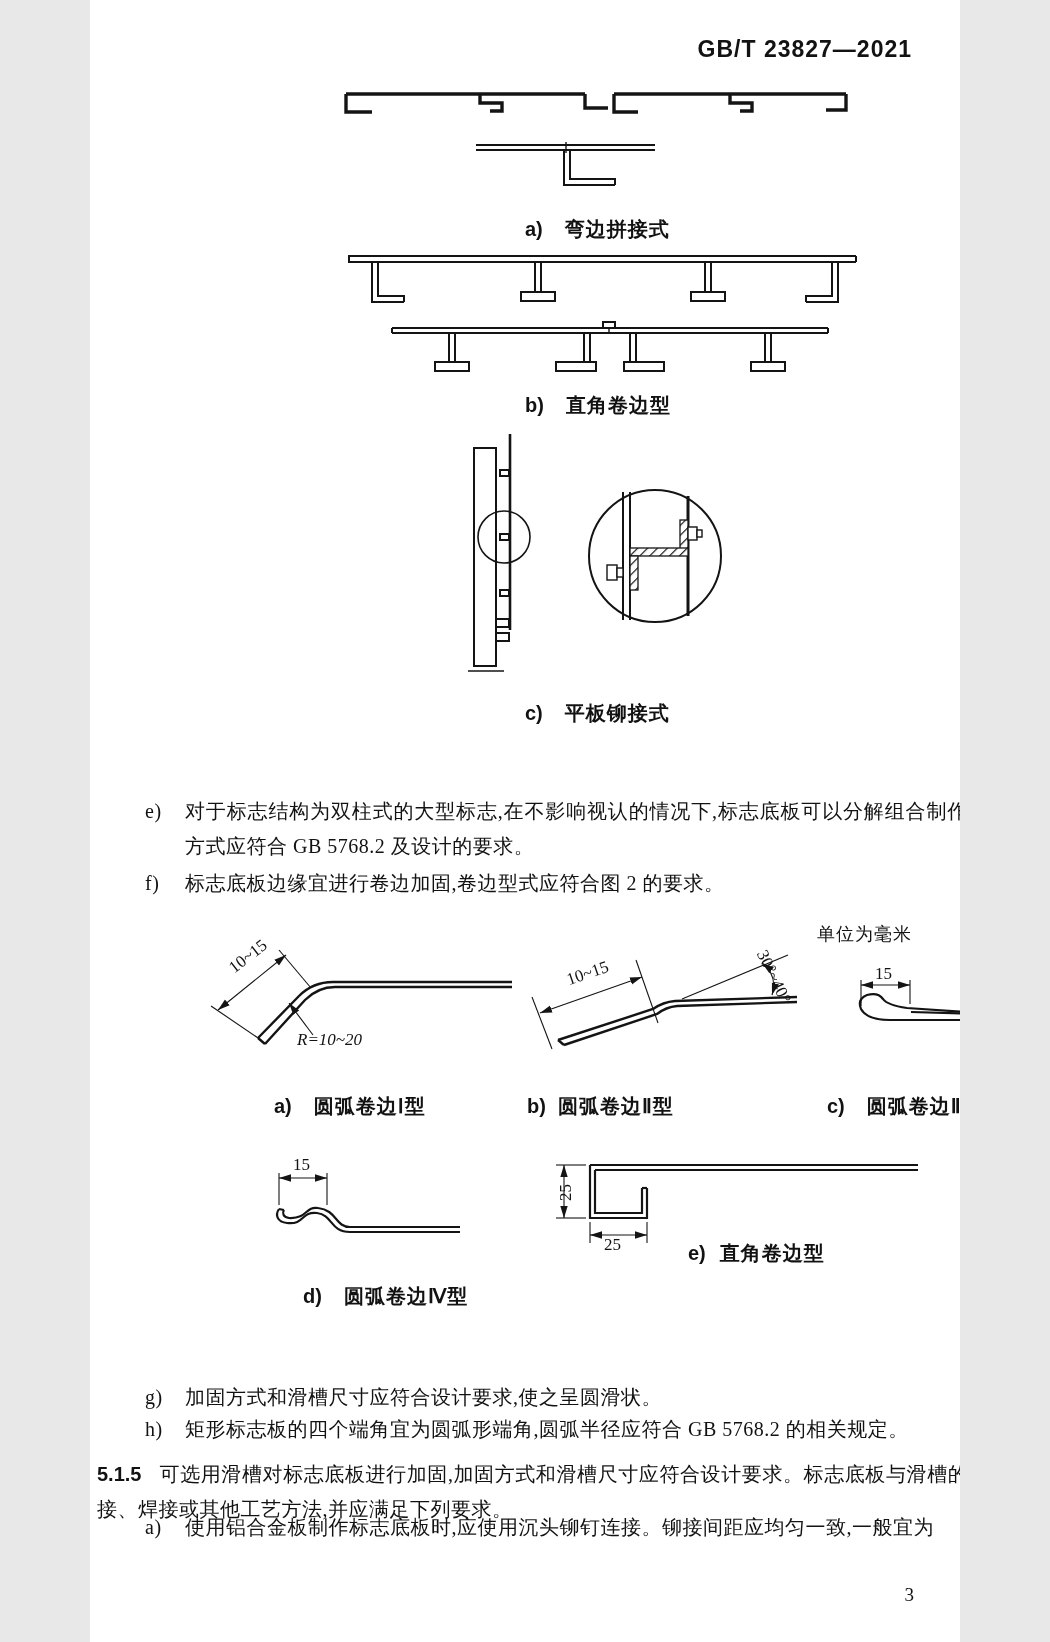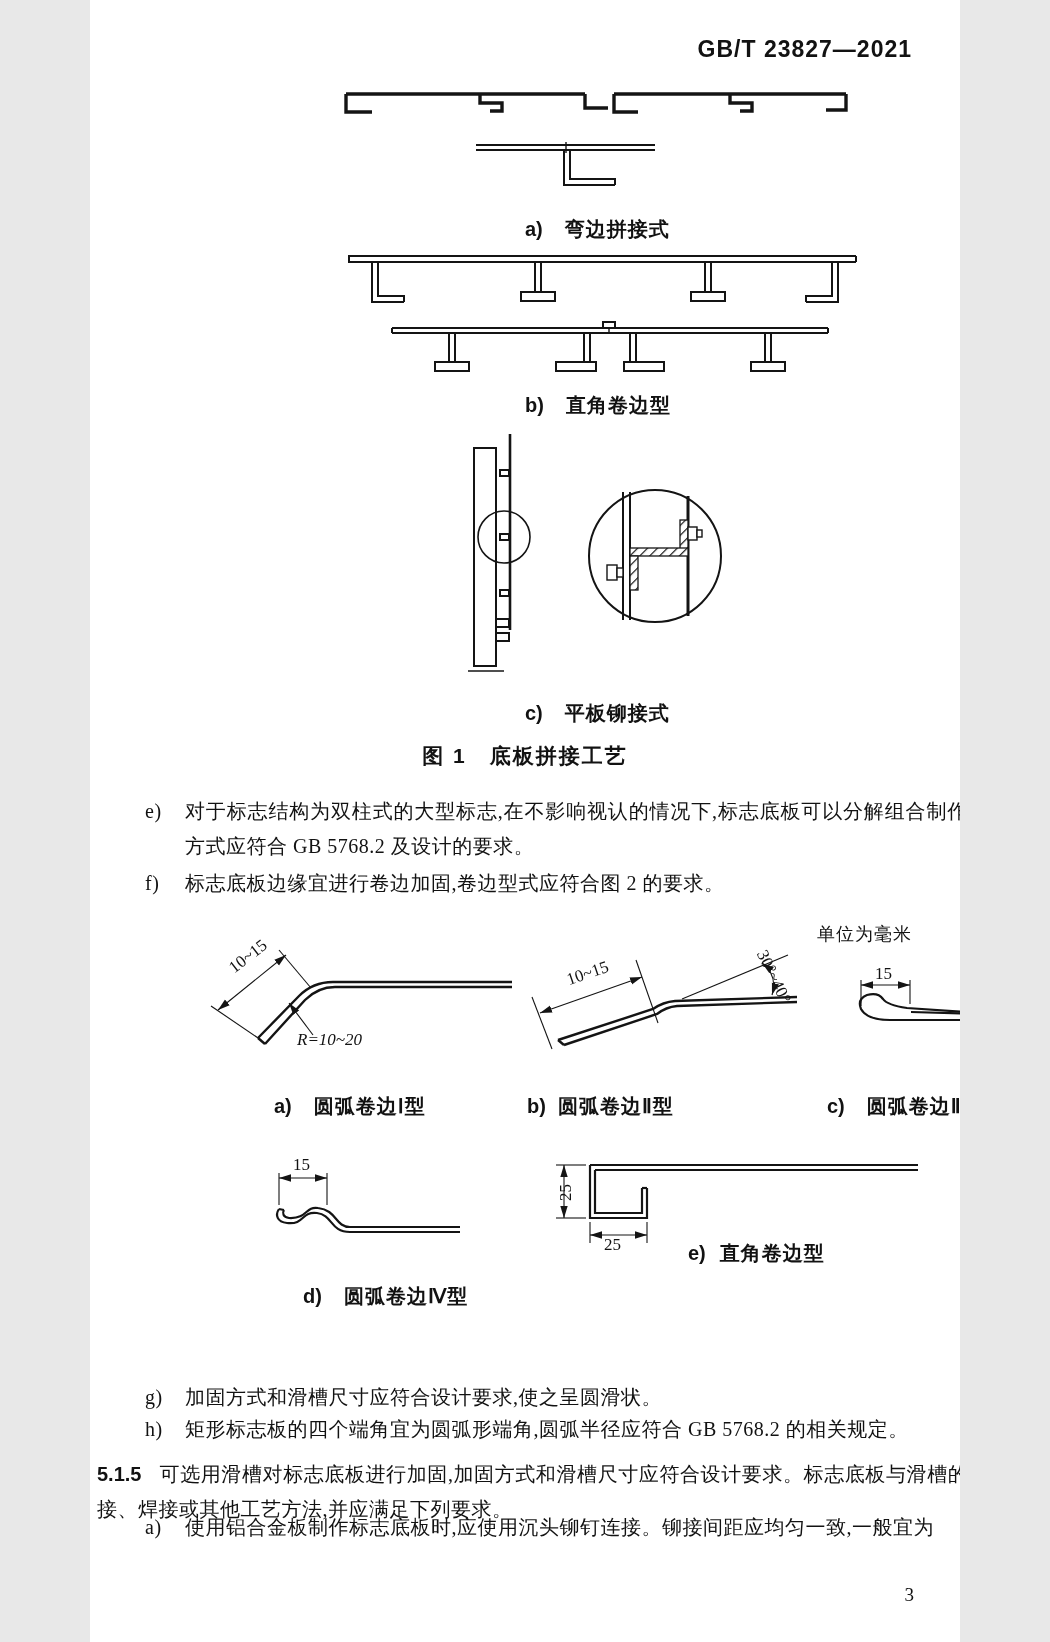--- a/index.html
+++ b/index.html
@@ -151,21 +151,20 @@
         <rect x="147" y="137" width="10" height="15" fill="#fff" stroke-width="1.4"></rect>
         <rect x="157" y="140" width="6" height="9" fill="#fff" stroke-width="1.4"></rect>
       </g>
     </svg>
   </div>
 
   <div class="sublabel" style="left:435px;top:700px">
     <span class="m">c)</span><span>平板铆接式</span>
   </div>
 
-  <div class="caption" style="top:742px">图 1　底板拼接工艺</div>
 
   <div class="item" style="left:55px;top:794px;width:912px">
     <span class="marker">e)</span>
     <span class="txt">对于标志结构为双柱式的大型标志,在不影响视认的情况下,标志底板可以分解组合制作,分解组合方式应符合 GB 5768.2 及设计的要求。</span>
   </div>
   <div class="item" style="left:55px;top:866px;width:912px">
     <span class="marker">f)</span>
     <span class="txt">标志底板边缘宜进行卷边加固,卷边型式应符合图 2 的要求。</span>
   </div>
 

